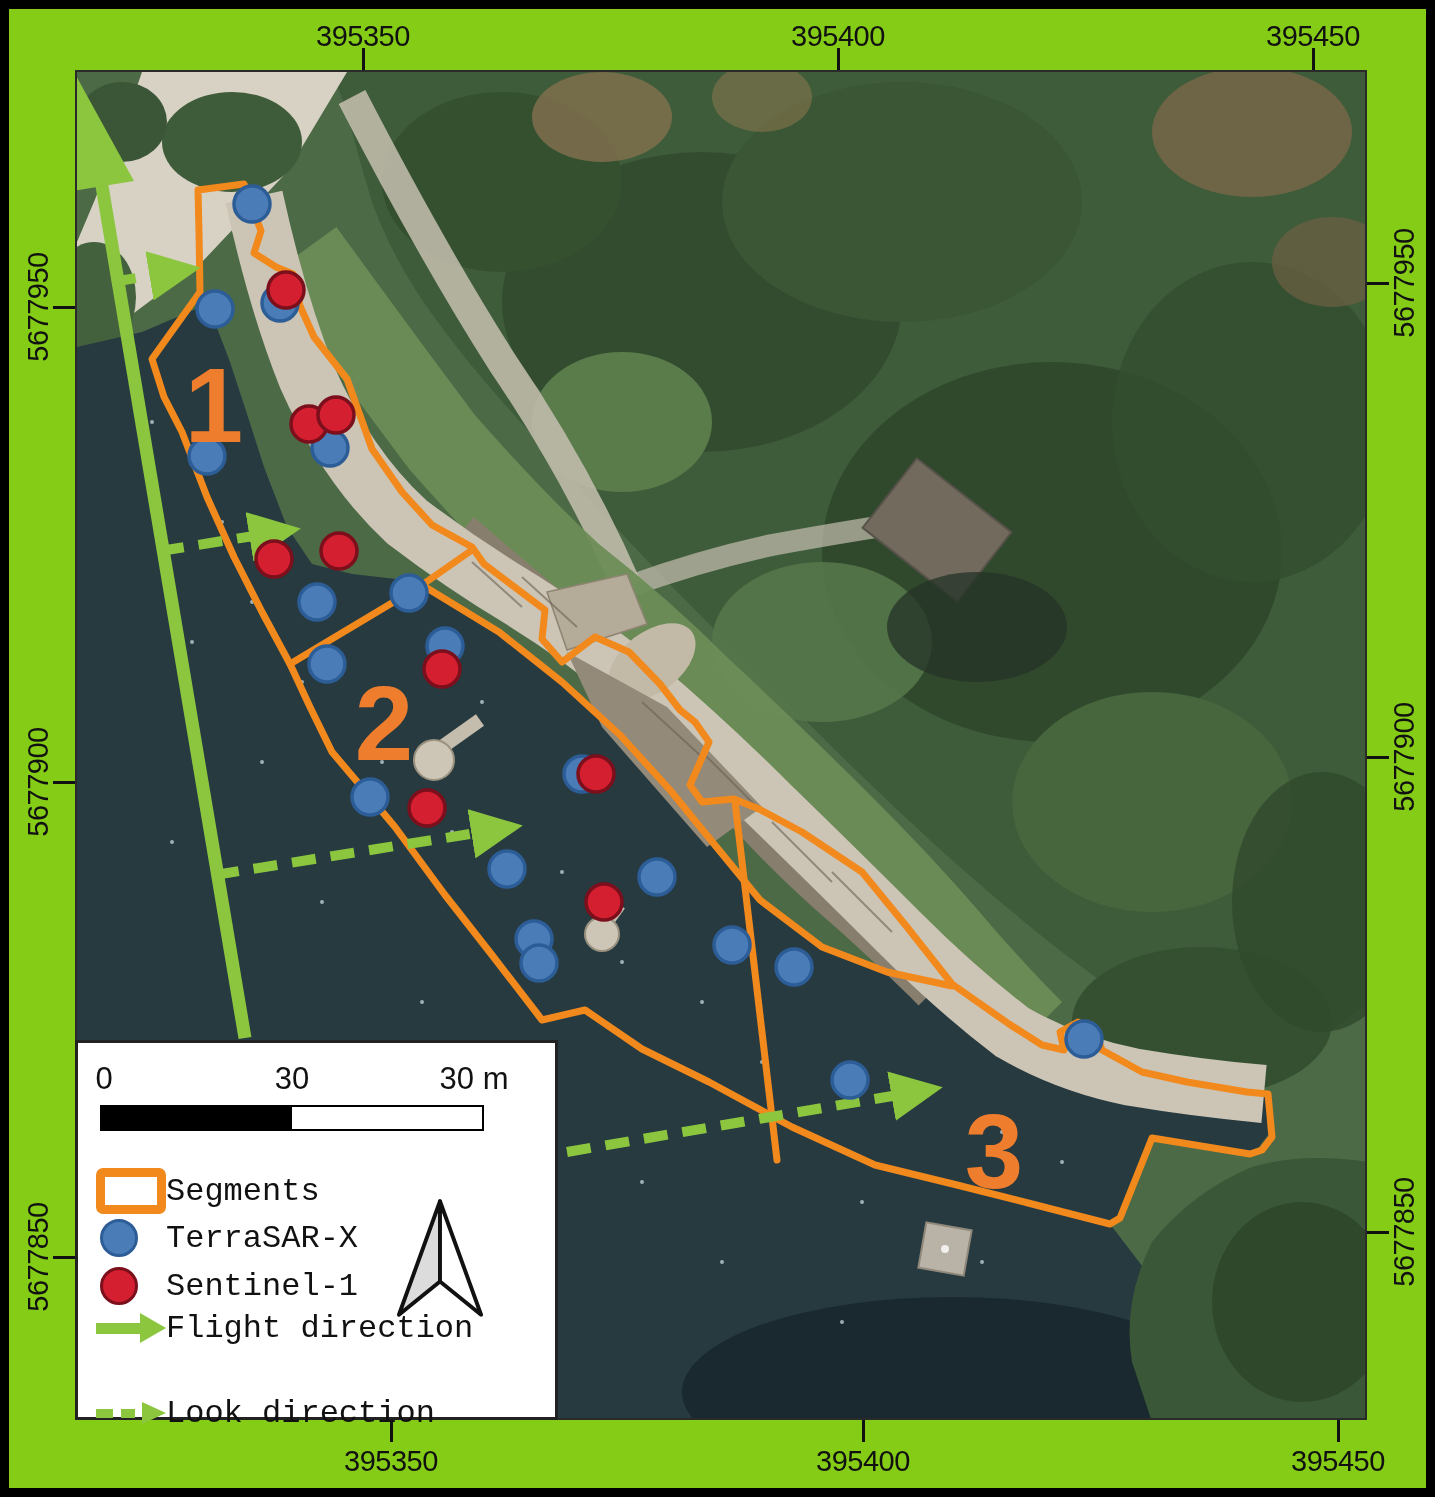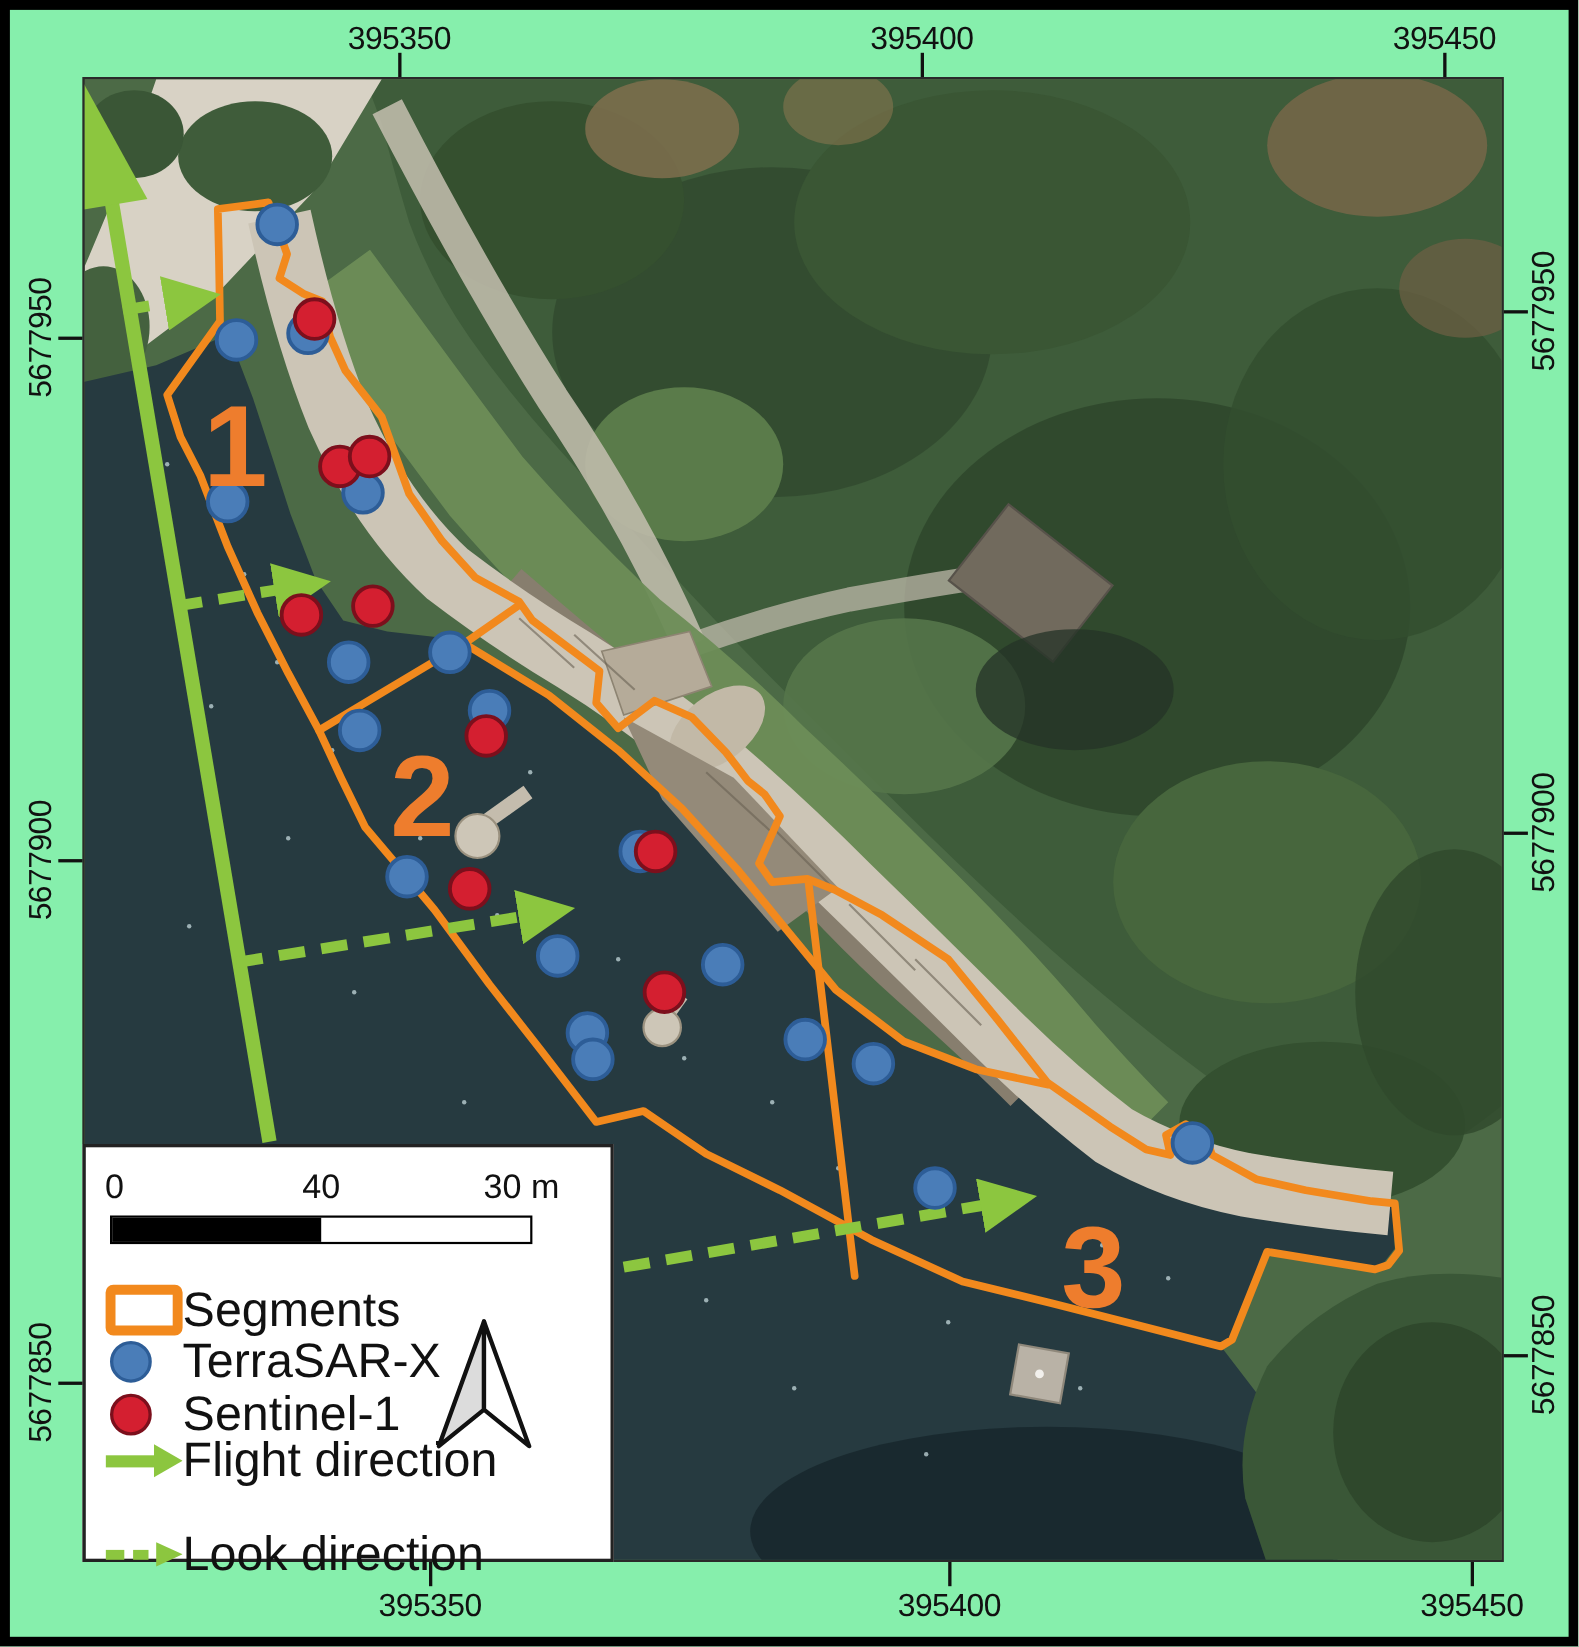--- a/index.html
+++ b/index.html
@@ -1,35 +1,35 @@
 <!DOCTYPE html>
 <html><head>
 <meta charset="utf-8">
 <style>
   html,body{margin:0;padding:0;background:#fff;}
-  .figure{position:relative;width:1435px;height:1497px;background:#86efac;
+  .figure{position:relative;width:1435px;height:1497px;background:#84cc16;
           font-family:"Liberation Sans",sans-serif;overflow:hidden;}
   .frame{position:absolute;inset:0;border:9px solid #000;pointer-events:none;z-index:50;}
   .map{position:absolute;left:75px;top:70px;width:1292px;height:1350px;
        border:2px solid #2a2a2a;box-sizing:border-box;background:#4c6a46;}
   .map svg{display:block;}
   .axis-label{position:absolute;color:#111;font-size:29px;letter-spacing:-0.5px;
               transform:translate(-50%,-50%);white-space:nowrap;z-index:40;}
   .axis-label.vert{transform:translate(-50%,-50%) rotate(-90deg);}
   .tick{position:absolute;background:#111;z-index:40;}
   .tick.h{width:3px;height:22px;}
   .tick.v{width:22px;height:3px;}
   .legend{position:absolute;left:75px;top:1040px;width:483px;height:380px;
           background:#fff;border:3px solid #222;box-sizing:border-box;z-index:30;}
   .sb-num{position:absolute;top:18px;transform:translateX(-50%);font-size:31px;color:#111;}
   .sb-bar{position:absolute;left:22px;top:62px;width:384px;height:26px;border:2px solid #000;box-sizing:border-box;}
   .sb-black{position:absolute;left:0;top:0;width:50%;height:100%;background:#000;}
   .lg-row{position:absolute;left:18px;height:46px;display:flex;align-items:center;}
   .lg-marker{width:70px;display:flex;justify-content:flex-start;align-items:center;}
-  .lg-label{font-size:44px;color:#111;white-space:nowrap;}
+  .lg-label{font-size:32px;color:#111;white-space:nowrap;font-family:Liberation Mono, monospace;}
   .mk-seg{width:52px;height:28px;border:9px solid #f2891d;border-radius:7px;background:#fff;}
   .mk-dot{width:38px;height:38px;border-radius:50%;box-sizing:border-box;margin-left:4px;}
   .mk-blue{background:#4a7db8;border:3px solid #2d5d97;}
   .mk-red{background:#d41f30;border:3px solid #7c0f1c;}
   .north{position:absolute;left:318px;top:155px;z-index:31;}
 </style>
 </head>
 <body>
 
 <div class="figure">
@@ -206,21 +206,21 @@
       <g fill="#ee7d2d" font-family="Liberation Sans, sans-serif" font-size="105" font-weight="bold" text-anchor="middle">
         <text x="212" y="440">1</text>
         <text x="382" y="758">2</text>
         <text x="992" y="1186">3</text>
       </g>
     </svg>
   </div>
 
   <div class="legend">
     <span class="sb-num" style="left:26px;">0</span>
-    <span class="sb-num" style="left:214px;">40</span>
+    <span class="sb-num" style="left:214px;">30</span>
     <span class="sb-num" style="left:396px;">30 m</span>
     <div class="sb-bar">
         <div class="sb-black"></div>
       </div>
 
     <div class="lg-row" style="top:125px;">
       <div class="lg-marker">
           <div class="mk-seg"></div>
         </div>
       <div class="lg-label">Segments</div>

